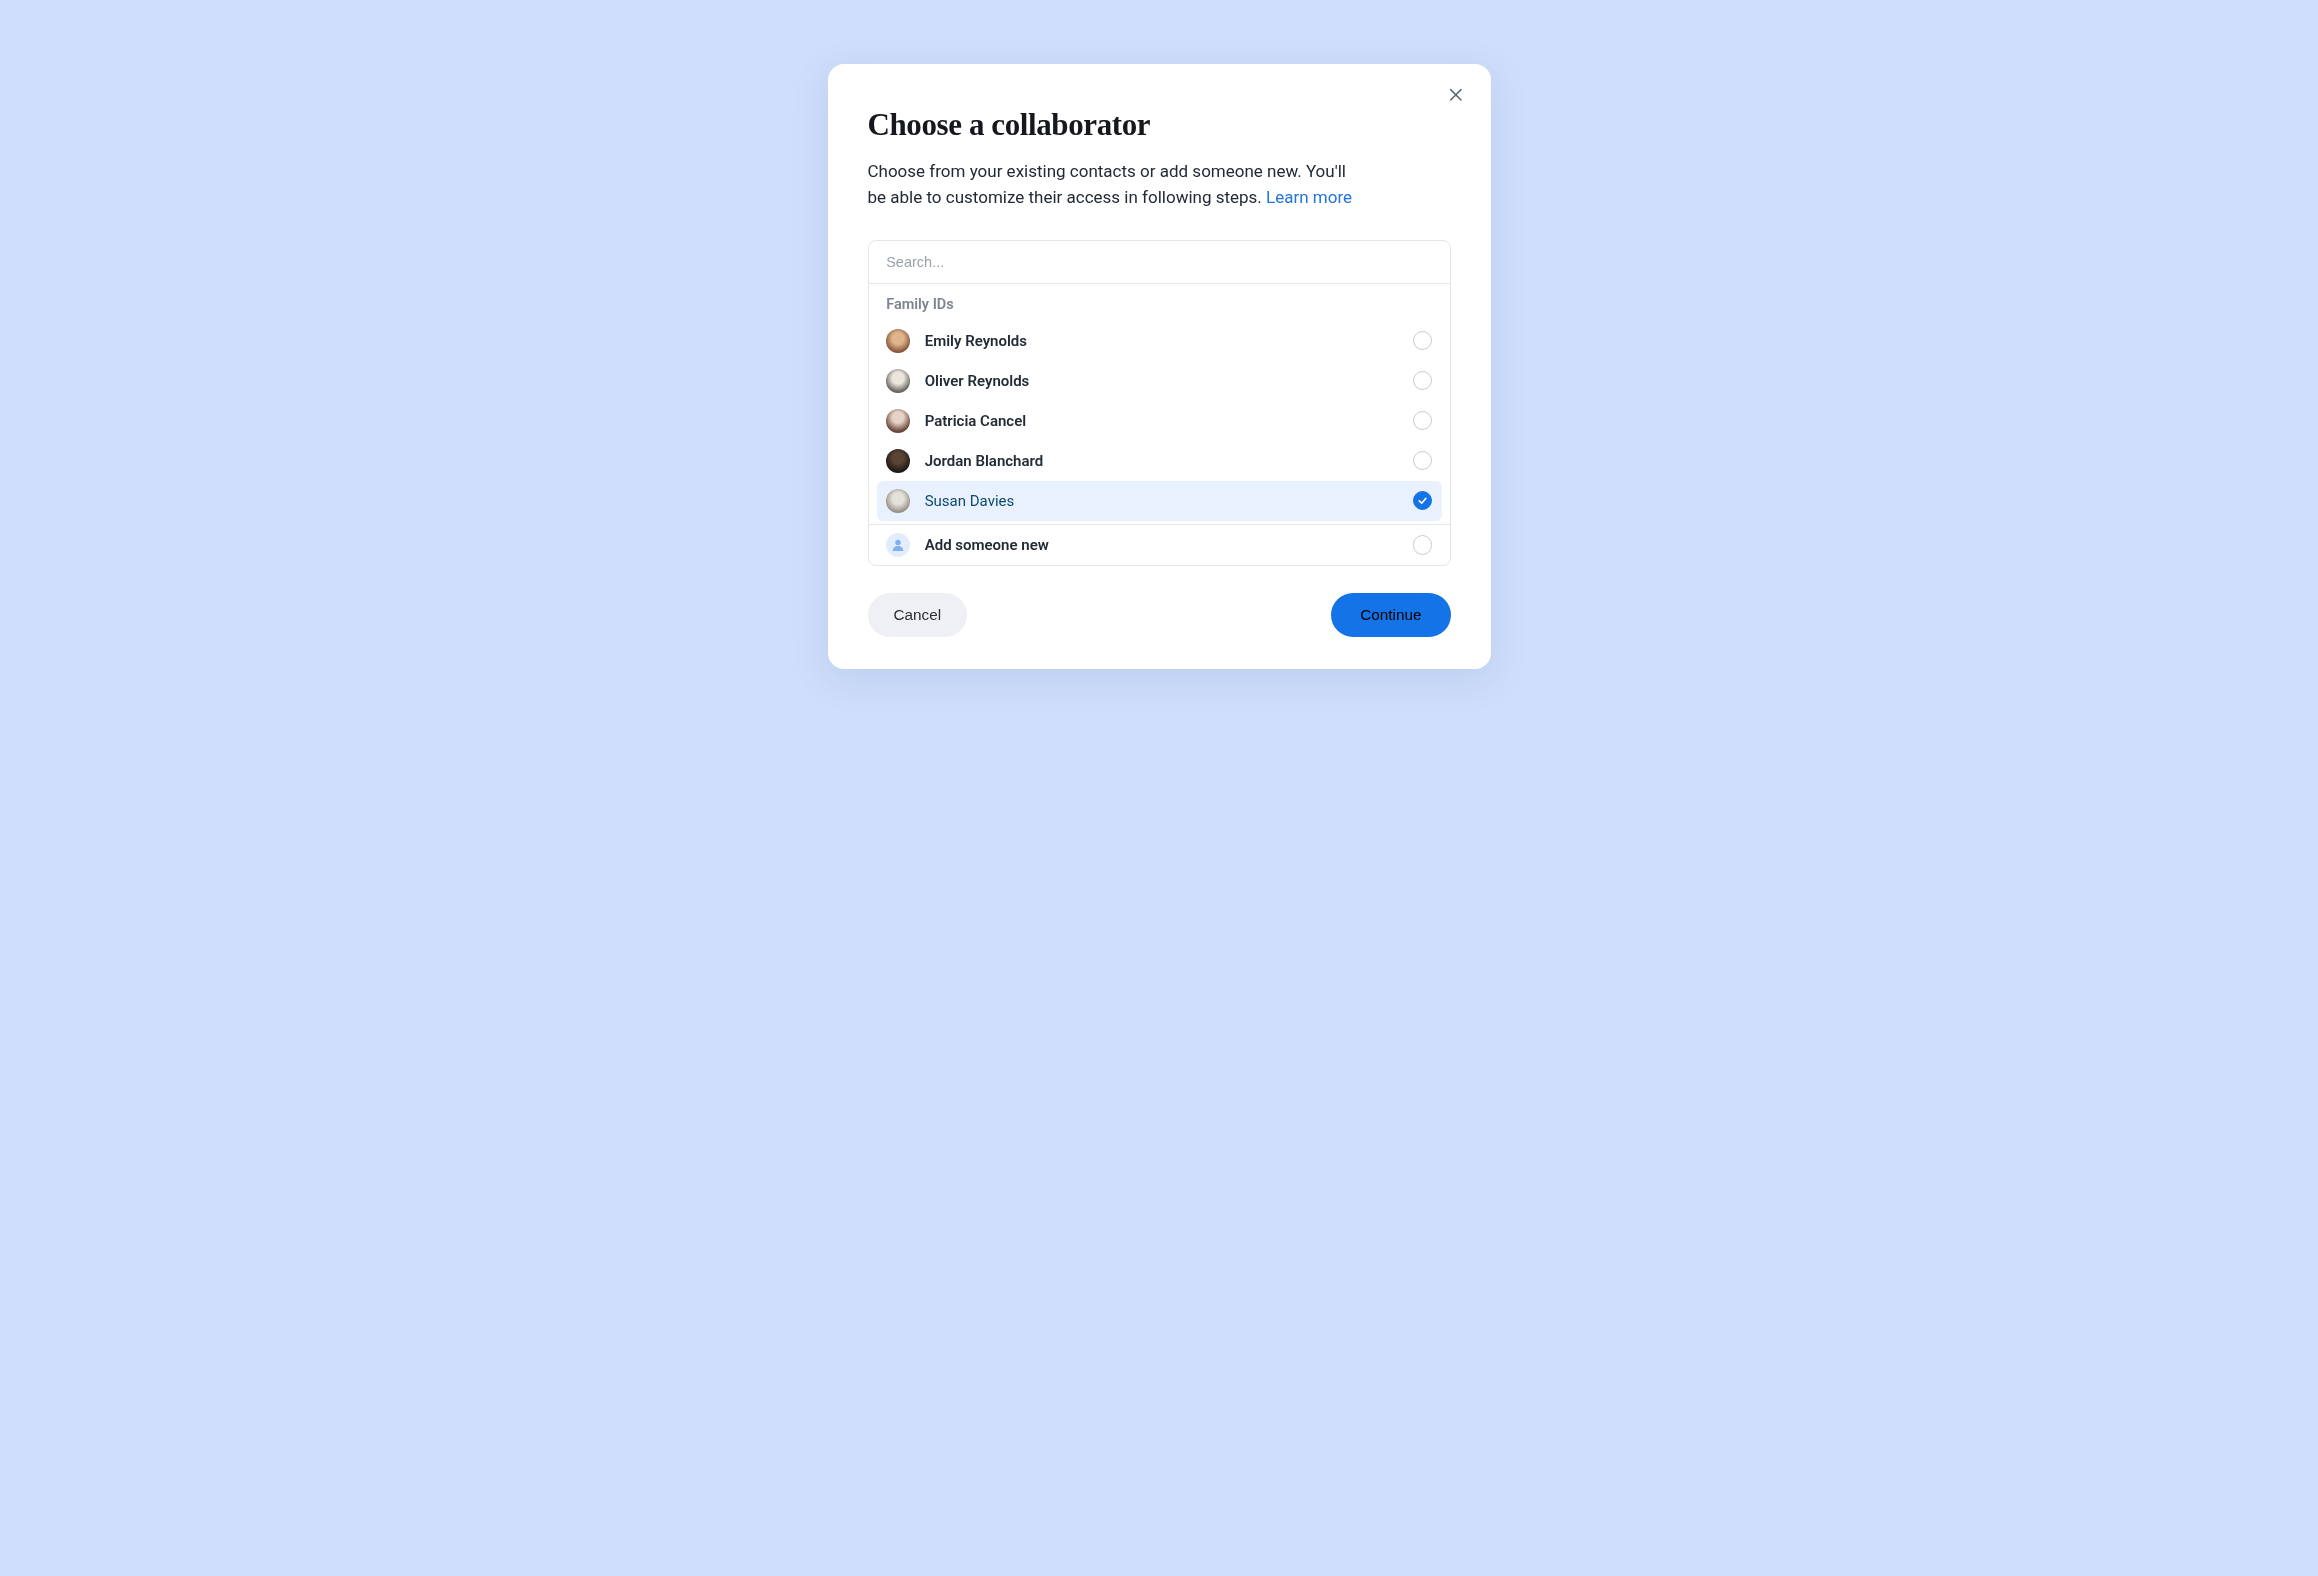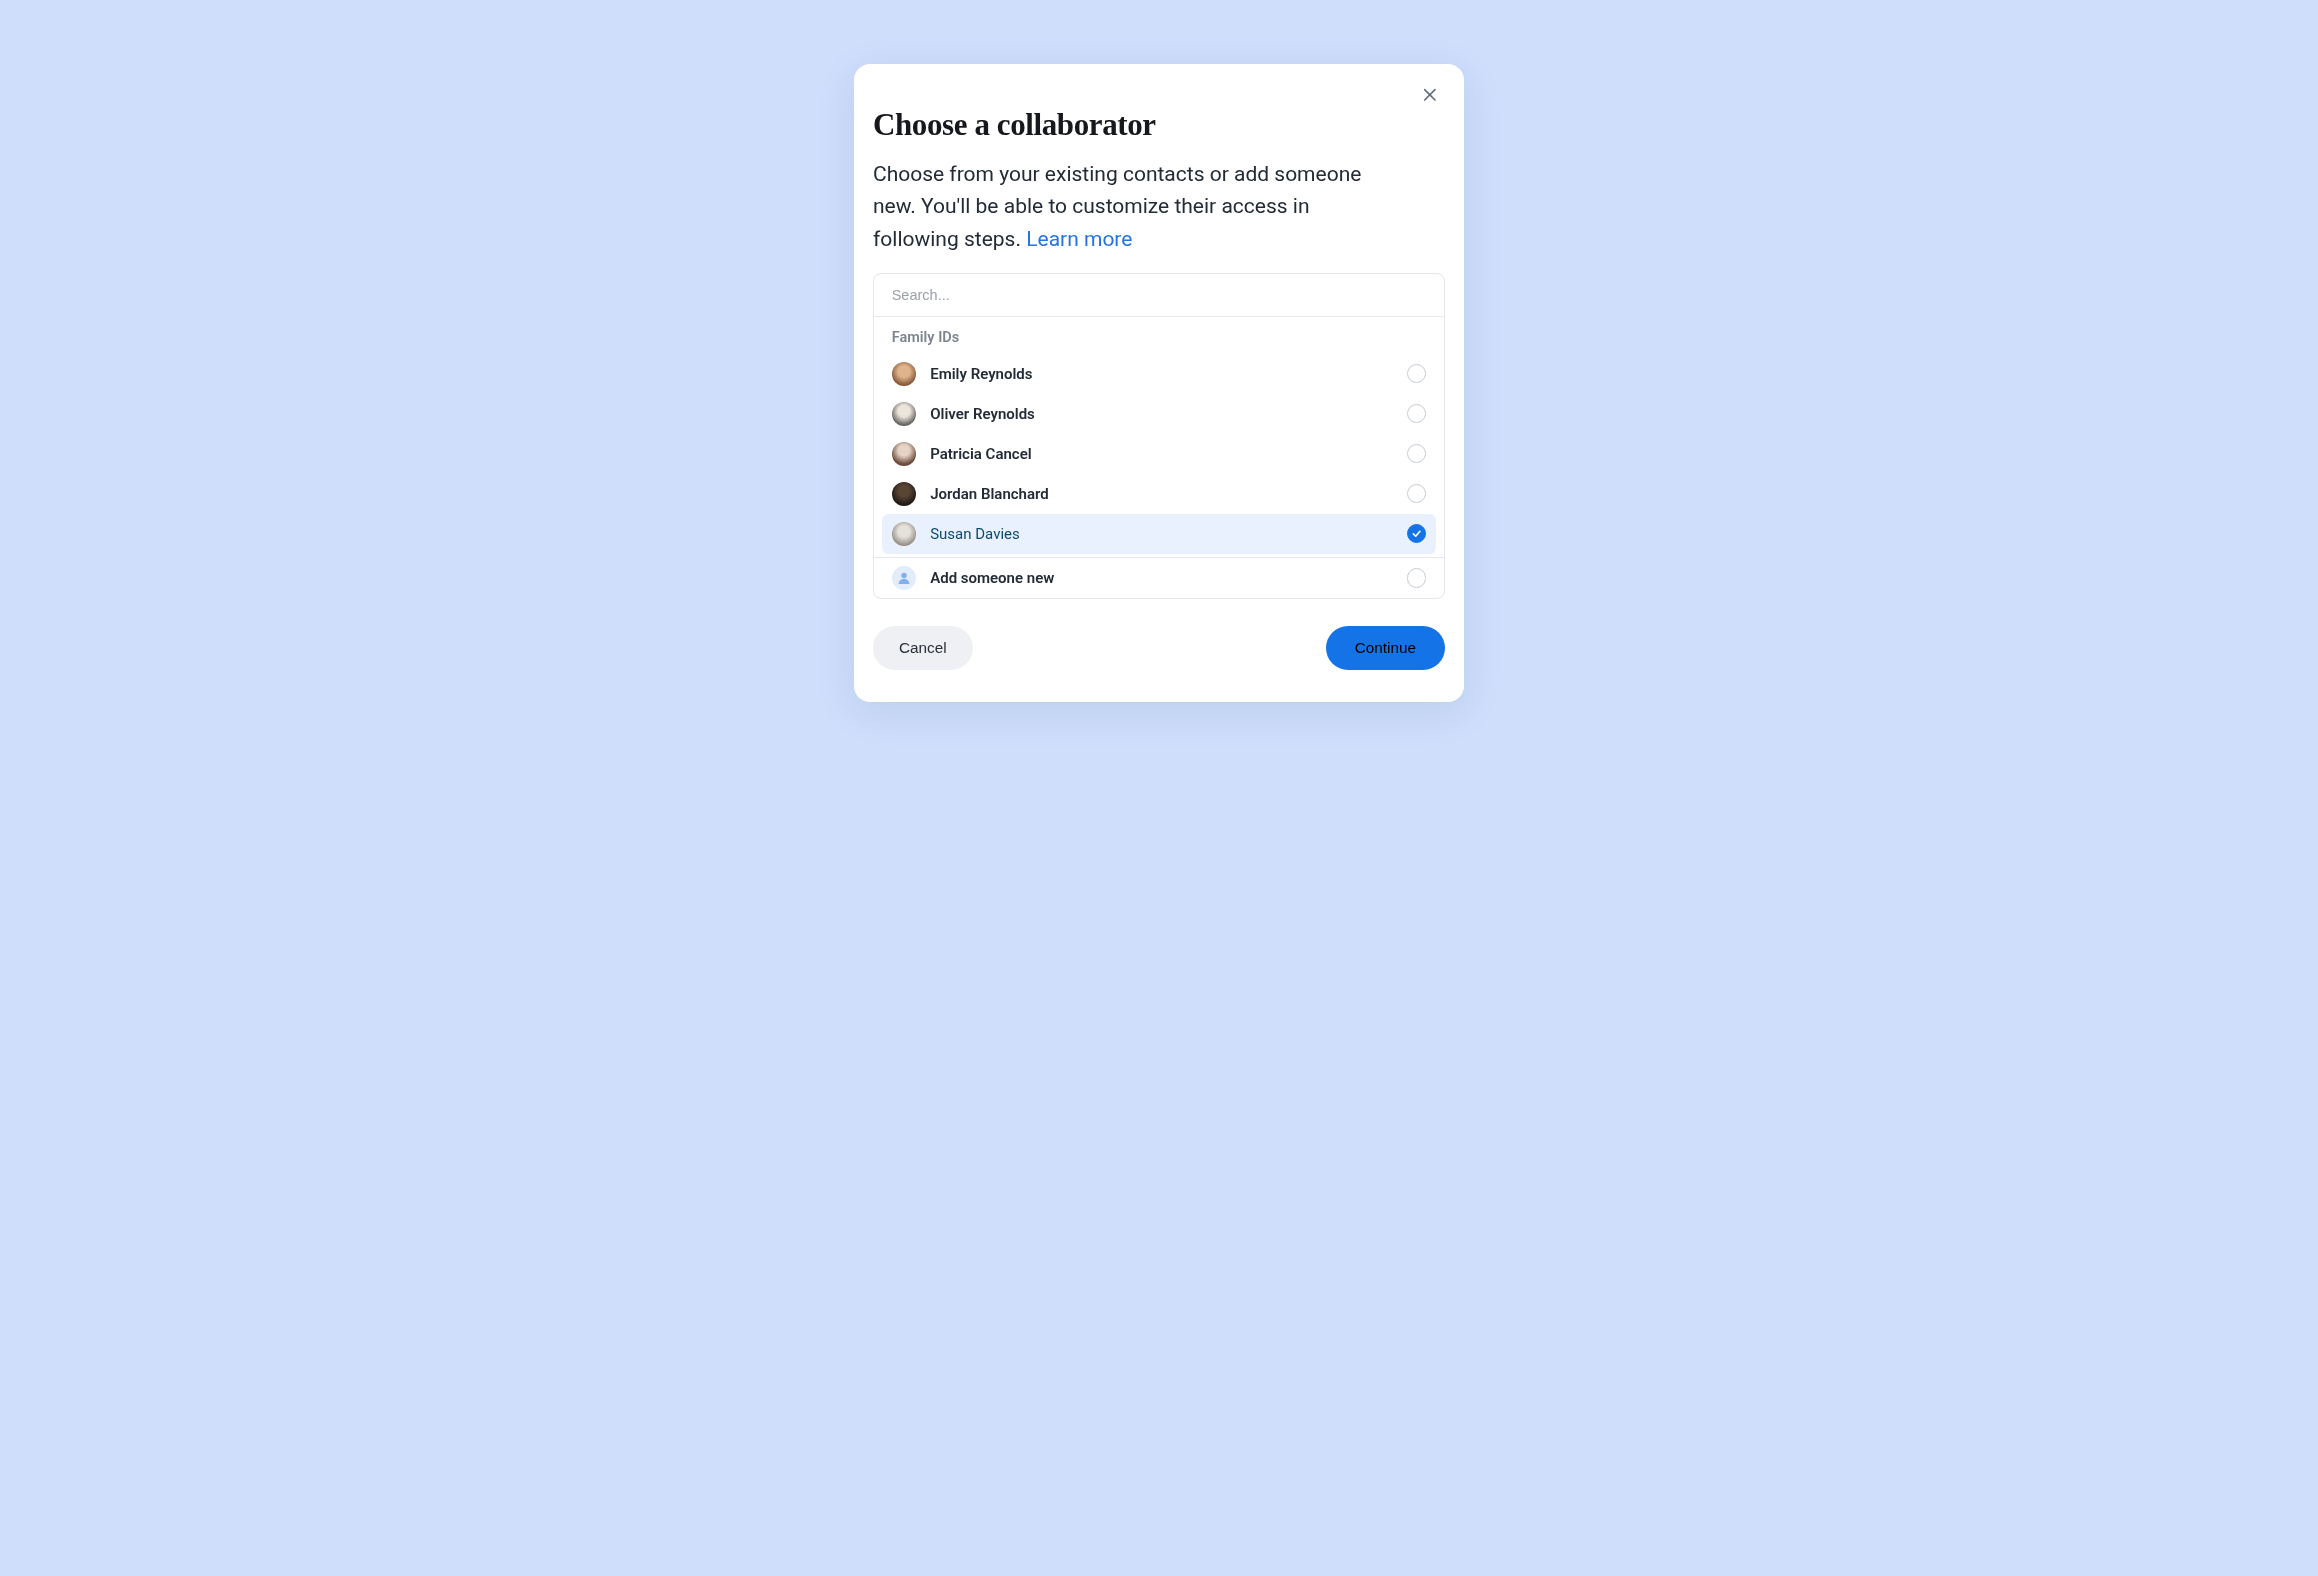--- a/index.html
+++ b/index.html
@@ -9,25 +9,25 @@
       font-family: -apple-system, BlinkMacSystemFont, "Segoe UI", Roboto, Helvetica, Arial, sans-serif;
       display: flex;
       align-items: flex-start;
       justify-content: center;
       min-height: 100vh;
       padding: 64px 16px 16px;
       -webkit-font-smoothing: antialiased;
     }
     .modal {
       background: #fff;
-      width: 610px;
+      width: 663px;
       max-width: 100%;
       border-radius: 16px;
       box-shadow: 0 9.7px 39px rgba(40,60,120,0.10);
-      padding: 24px 19px 32px;
+      padding: 24px 40px 32px;
       position: relative;
     }
     .close-btn {
       position: absolute;
       top: 17.7px;
       right: 21px;
       background: none;
       border: none;
       cursor: pointer;
       padding: 4.8px;
@@ -37,24 +37,24 @@
     .title {
       font-family: Georgia, "Times New Roman", serif;
       font-size: 31px;
       font-weight: 700;
       color: #16181d;
       margin-top: 19.3px;
       margin-bottom: 14.5px;
       letter-spacing: -0.4px;
     }
     .subtitle {
-      font-size: 21px;
+      font-size: 17px;
       line-height: 1.55;
       color: #222b36;
-      margin-bottom: 18px;
+      margin-bottom: 30px;
       max-width: 499px;
     }
     .learn-link { color: #2374e1; text-decoration: none; }
     .listbox {
       border: 0.8px solid #e3e6ea;
       border-radius: 8px;
       overflow: hidden;
     }
     .search-wrap {
       padding: 0;

